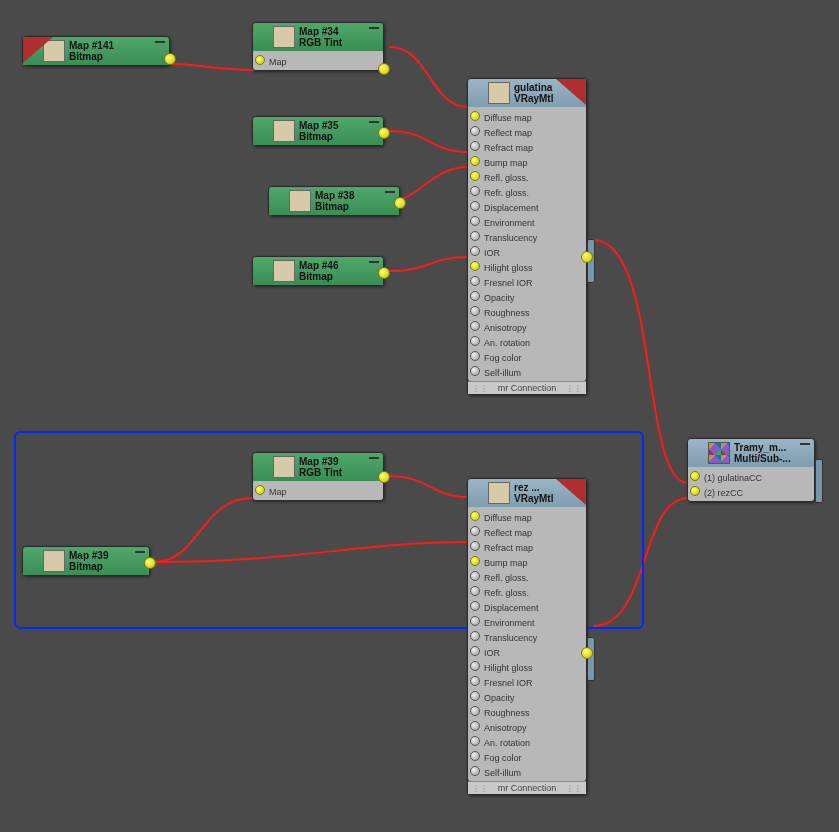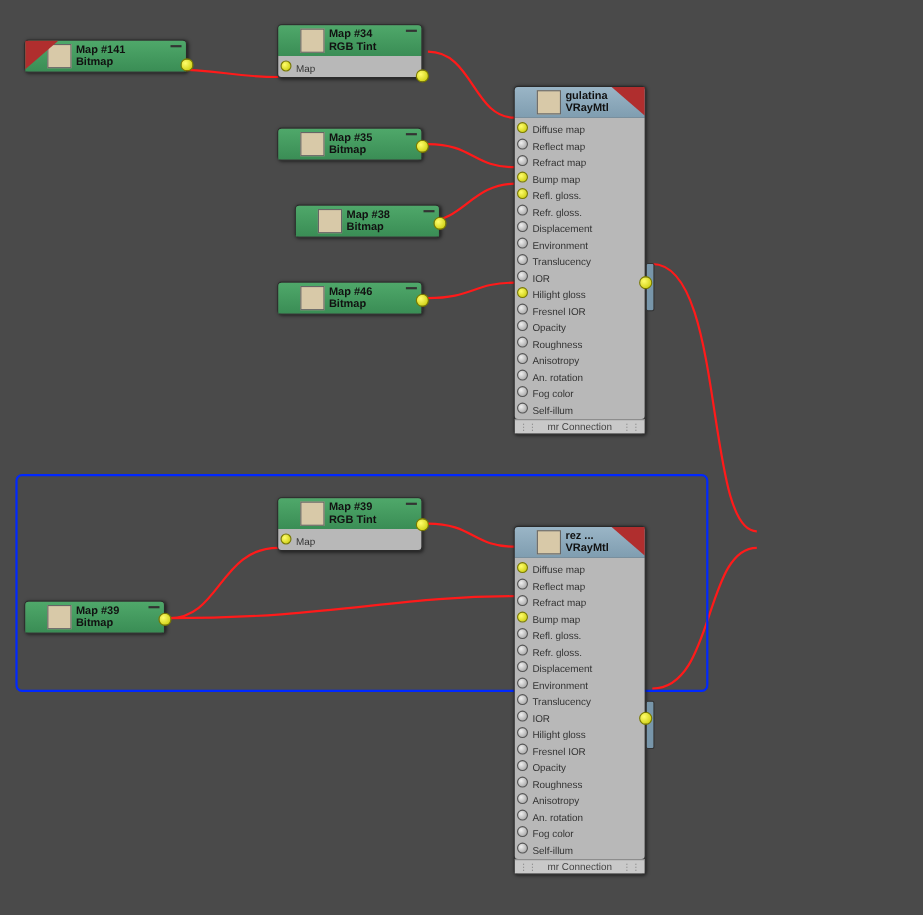--- a/index.html
+++ b/index.html
@@ -442,14 +442,35 @@
           <span>Self-illum</span>
         </div>
       </div>
   <div class="footer-bar">
     <span class="grip-l">⋮⋮</span><span>mr Connection</span><span class="grip-r">⋮⋮</span>
   </div>
   <div class="side-handle" style="right:-9px;top:158px"></div>
   <div class="slot-out" style="top:168px"></div>
 </div>
 
+<div class="node blue" style="left:687px;top:438px;width:128px">
+  <div class="header">
+    <div class="multi-thumb"></div>
+    <div class="titles">
+      <div>Tramy_m...</div>
+      <div>Multi/Sub-...</div>
+    </div>
+    <div class="min-btn"></div>
+  </div>
+  <div class="body">
+    <div class="slot connected">
+      <span class="socket"></span>
+      <span>(1) gulatinaCC</span>
+    </div>
+    <div class="slot connected">
+      <span class="socket"></span>
+      <span>(2) rezCC</span>
+    </div>
+  </div>
+  <div class="side-handle" style="right:-9px;top:20px"></div>
+</div>
 
 </div>
 
 </body></html>

